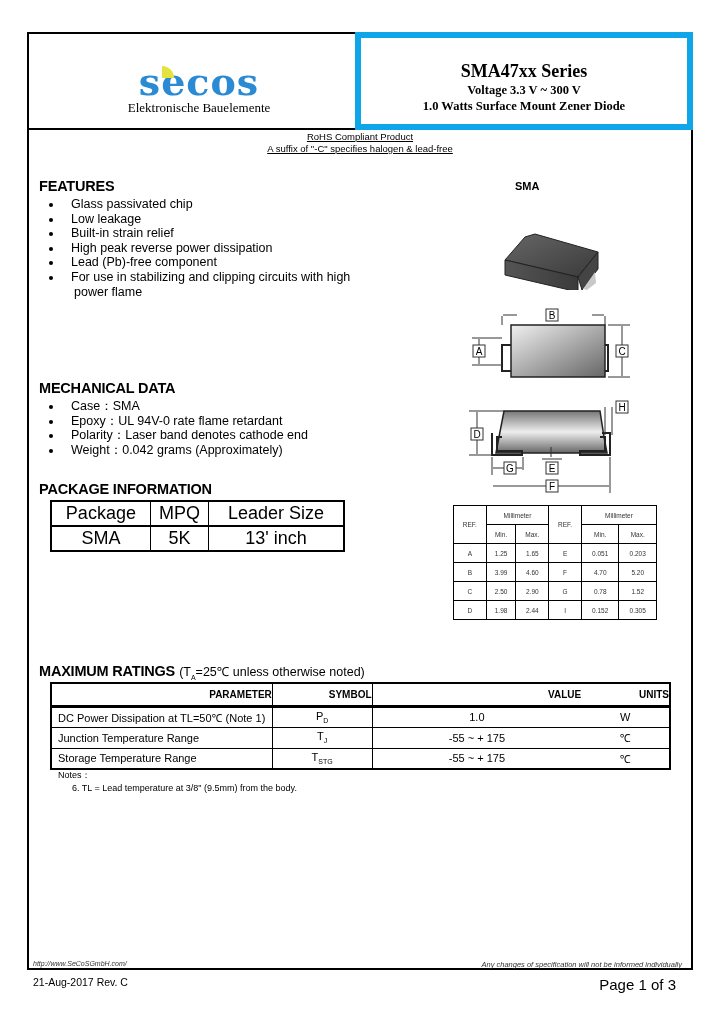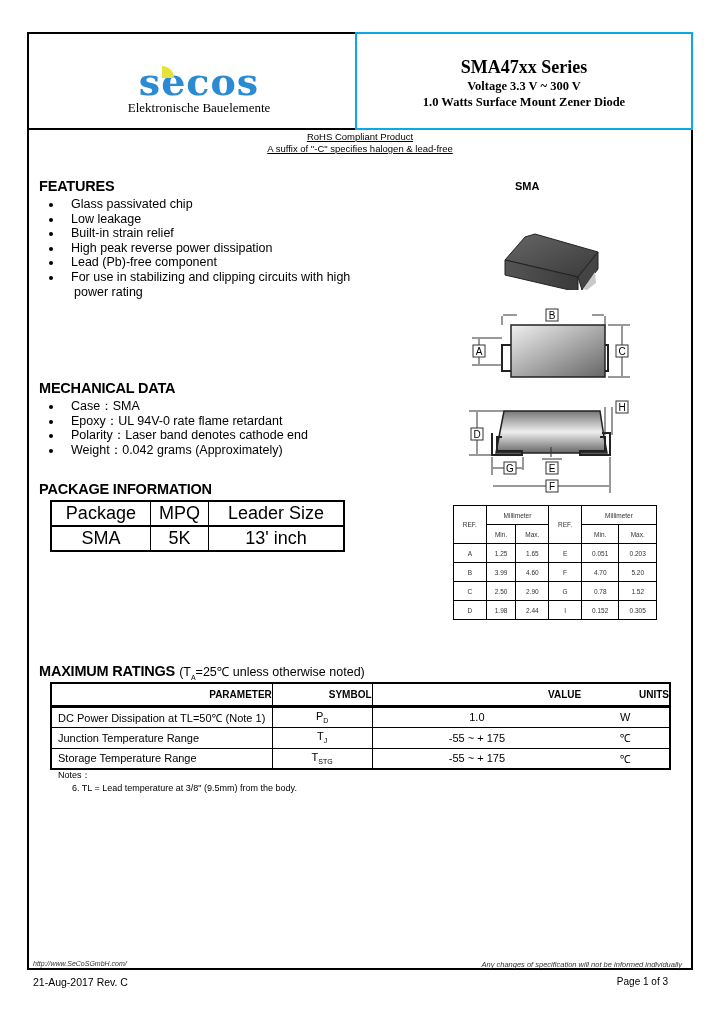--- a/index.html
+++ b/index.html
@@ -1,21 +1,21 @@
 <!DOCTYPE html>
 <html><head>
 <meta charset="utf-8">
 <style>
   * { box-sizing: border-box; margin: 0; padding: 0; }
   html, body { width: 720px; height: 1012px; background: #ffffff; overflow: hidden; }
   body { position: relative; font-family: "Liberation Sans", sans-serif; color: #000; }
 
   .frame { position: absolute; left: 27px; top: 32px; width: 666px; height: 938px; border: 2px solid #000; }
   .header-left { position: absolute; left: 27px; top: 32px; width: 330px; height: 98px; border: 2px solid #000; }
-  .header-right { position: absolute; left: 355px; top: 32px; width: 338px; height: 98px; border: 2px solid #0ea5e9; }
+  .header-right { position: absolute; left: 355px; top: 32px; width: 338px; height: 98px; border: 6px solid #0ea5e9; }
 
   .logo { position: absolute; left: 90px; top: 30px; width: 160px; text-align: center; }
   .logo-word { font-family: "DejaVu Serif", serif; font-weight: bold; font-size: 38px; color: #2a8ad3; letter-spacing: 1px; line-height: 36px; position: relative; }
   .logo-word .dot-yellow { position: absolute; left: 43px; top: 2px; width: 12px; height: 12px; background: #e4e23c; border-radius: 0 12px 0 0; }
   .logo-sub { font-family: "Liberation Serif", serif; font-size: 13px; margin-top: 0px; white-space: nowrap; }
 
   .title-block { position: absolute; left: 0; top: 22px; width: 100%; text-align: center; font-family: "Liberation Serif", serif; font-weight: bold; }
   .title-main { font-size: 18px; line-height: 22px; }
   .title-sub { font-size: 12.5px; line-height: 16px; }
 
@@ -48,21 +48,21 @@
   .max-table td.c { text-align: center; }
   .max-table td.nb { border-left: none; border-right: none; }
   .max-table td.nbl { border-left: none; }
   .max-table sub { font-size: 7px; }
   .notes { position: absolute; left: 58px; top: 769px; font-size: 9px; line-height: 13px; }
   .notes .n1 { padding-left: 14px; }
 
   .foot-url { position: absolute; left: 33px; top: 960px; font-size: 7px; font-style: italic; color: #333; }
   .foot-disc { position: absolute; right: 38px; top: 960px; font-size: 7.5px; font-style: italic; color: #333; }
   .foot-date { position: absolute; left: 33px; top: 976px; font-size: 10.5px; }
-  .foot-page { position: absolute; right: 52px; top: 976px; font-size: 10px; }
+  .foot-page { position: absolute; right: 44px; top: 976px; font-size: 15px; }
 
   .diagram { position: absolute; }
 </style>
 </head>
 <body>
 
 <div class="frame"></div>
 
 <div class="header-left">
   <div class="logo">
@@ -85,21 +85,21 @@
 <div class="rohs" style="top:131px;">RoHS Compliant Product</div>
 <div class="rohs" style="top:143px;">A suffix of "-C" specifies halogen &amp; lead-free</div>
 
 <div class="section-h" style="left:39px; top:178px;">FEATURES</div>
 <ul class="bullets" style="left:49px; top:197px;">
   <li><span>Glass passivated chip</span></li>
   <li><span>Low leakage</span></li>
   <li><span>Built-in strain relief</span></li>
   <li><span>High peak reverse power dissipation</span></li>
   <li><span>Lead (Pb)-free component</span></li>
-  <li><span>For use in stabilizing and clipping circuits with high</span><span class="cont">power rating</span></li>
+  <li><span>For use in stabilizing and clipping circuits with high</span><span class="cont">power flame</span></li>
 </ul>
 
 <div class="section-h" style="left:39px; top:380px;">MECHANICAL DATA</div>
 <ul class="bullets" style="left:49px; top:399px;">
   <li><span>Case：SMA</span></li>
   <li><span>Epoxy：UL 94V-0 rate flame retardant</span></li>
   <li><span>Polarity：Laser band denotes cathode end</span></li>
   <li><span>Weight：0.042 grams (Approximately)</span></li>
 </ul>
 

